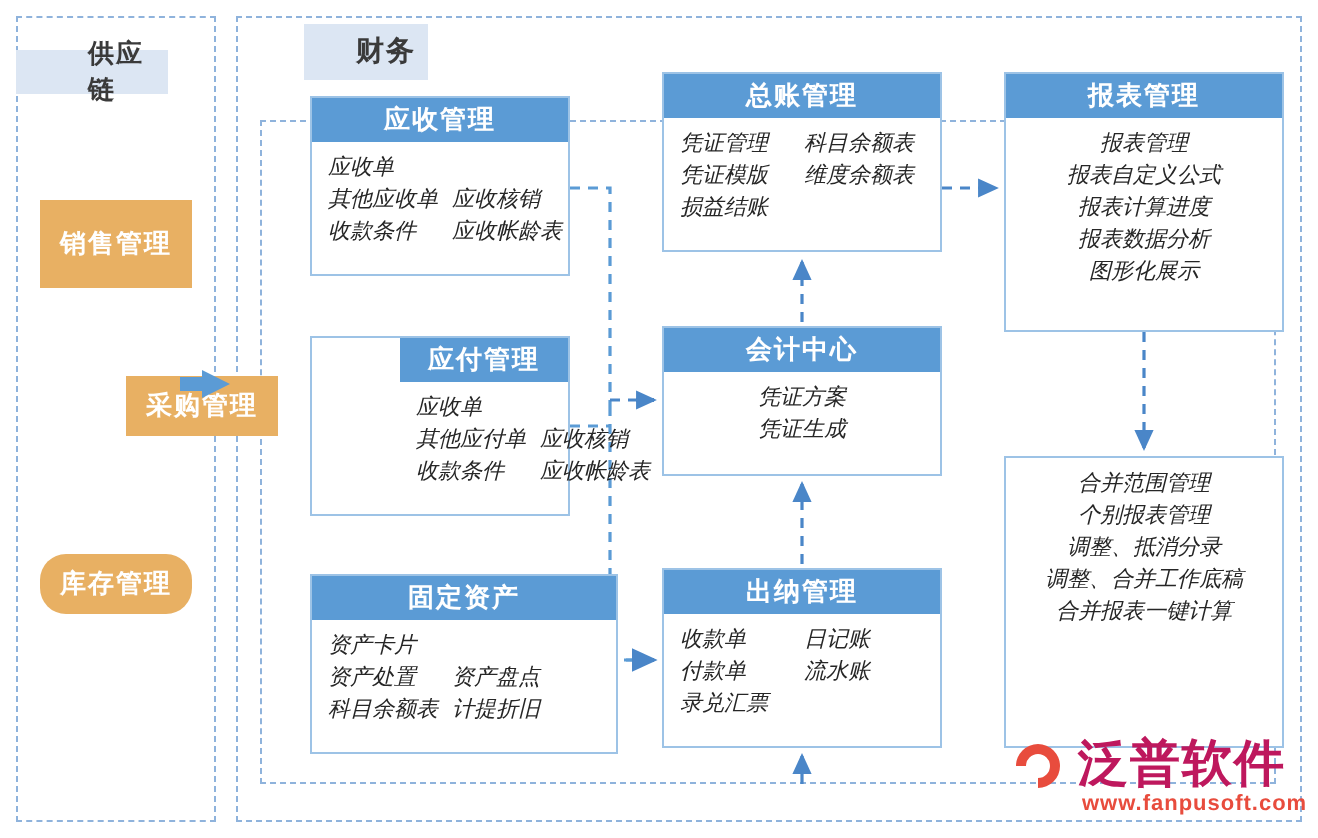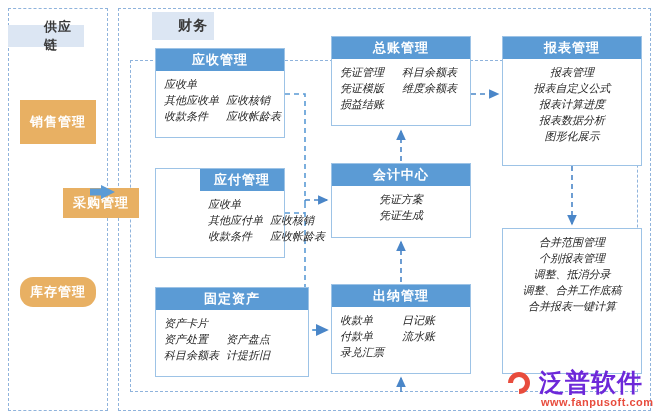--- a/index.html
+++ b/index.html
@@ -93,21 +93,21 @@
 
   
   #wires{position:absolute;left:0;top:0;width:659px;height:419px;pointer-events:none;}
 
   
   #watermark{
     position:absolute;left:505px;top:368px;width:150px;height:48px;
   }
   #wm-text{
     position:absolute;left:34px;top:0px;
-    font-size:25px;font-weight:bold;color:#6d28d9;
+    font-size:25px;font-weight:bold;color:#be185d;
     letter-spacing:1px;line-height:28px;
     white-space:nowrap;
   }
   #wm-url{
     position:absolute;left:36px;top:28px;
     font-size:11px;font-weight:bold;color:#E84C3D;
     letter-spacing:0.5px;white-space:nowrap;
   }
   #wm-mark{position:absolute;left:0px;top:2px;width:30px;height:26px;}
 </style>

